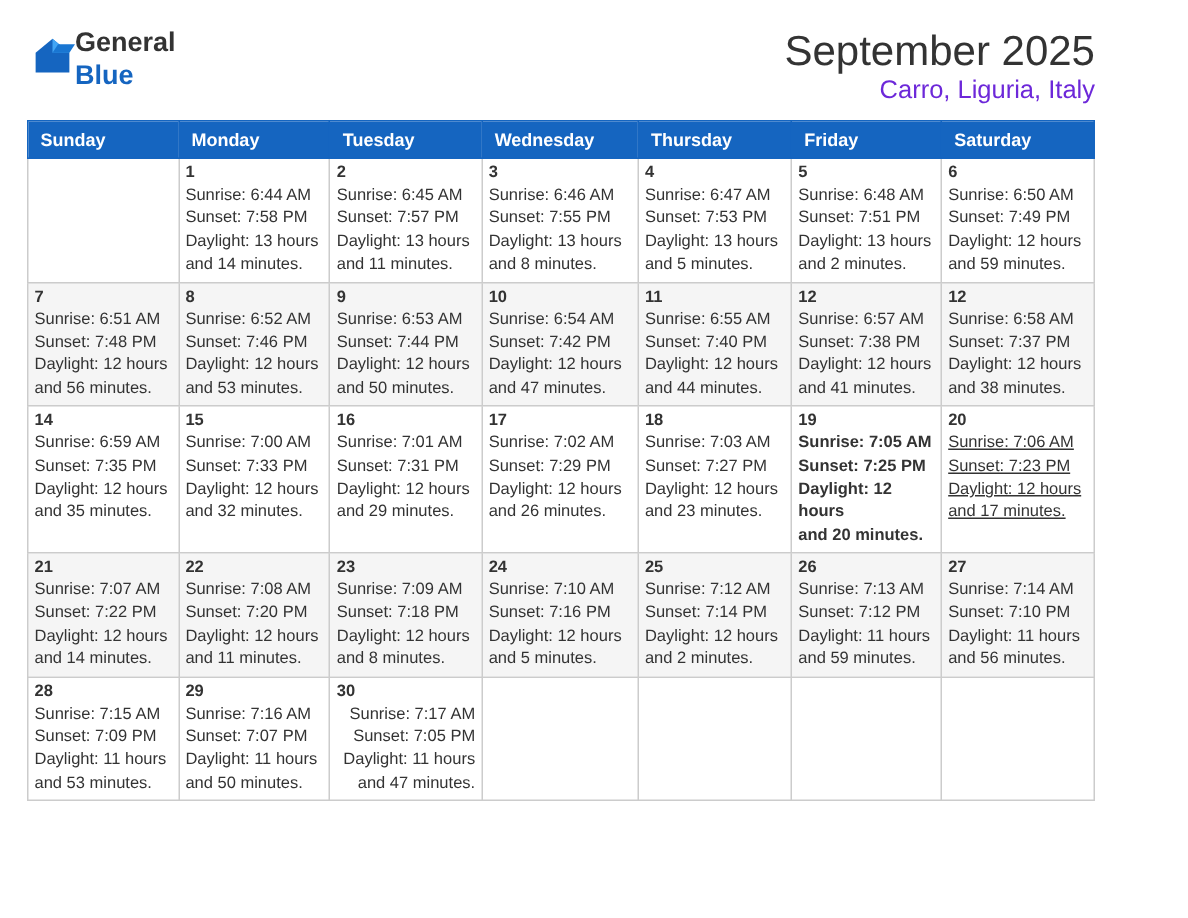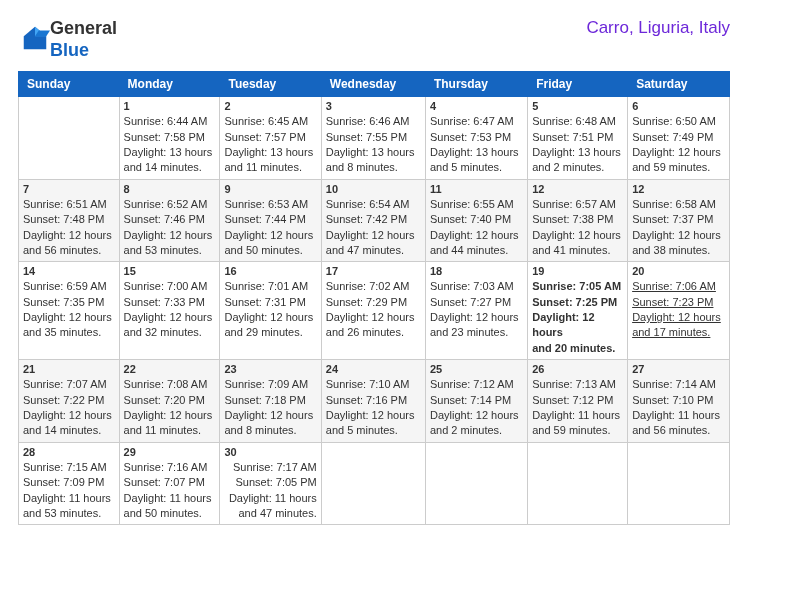--- a/index.html
+++ b/index.html
@@ -105,20 +105,21 @@
         </svg>
       </div>
       <div>
         <div class="logo-text">
           <span class="logo-general">General</span><br>
           <span class="logo-blue">Blue</span>
         </div>
       </div>
     </div>
     <div class="title-block">
+      <div class="month-year">September 2025</div>
       <div class="location">Carro, Liguria, Italy</div>
     </div>
   </div>
 
   <table class="calendar">
     <thead>
       <tr>
 
       <th>Sunday</th>
           <th>Monday</th>

